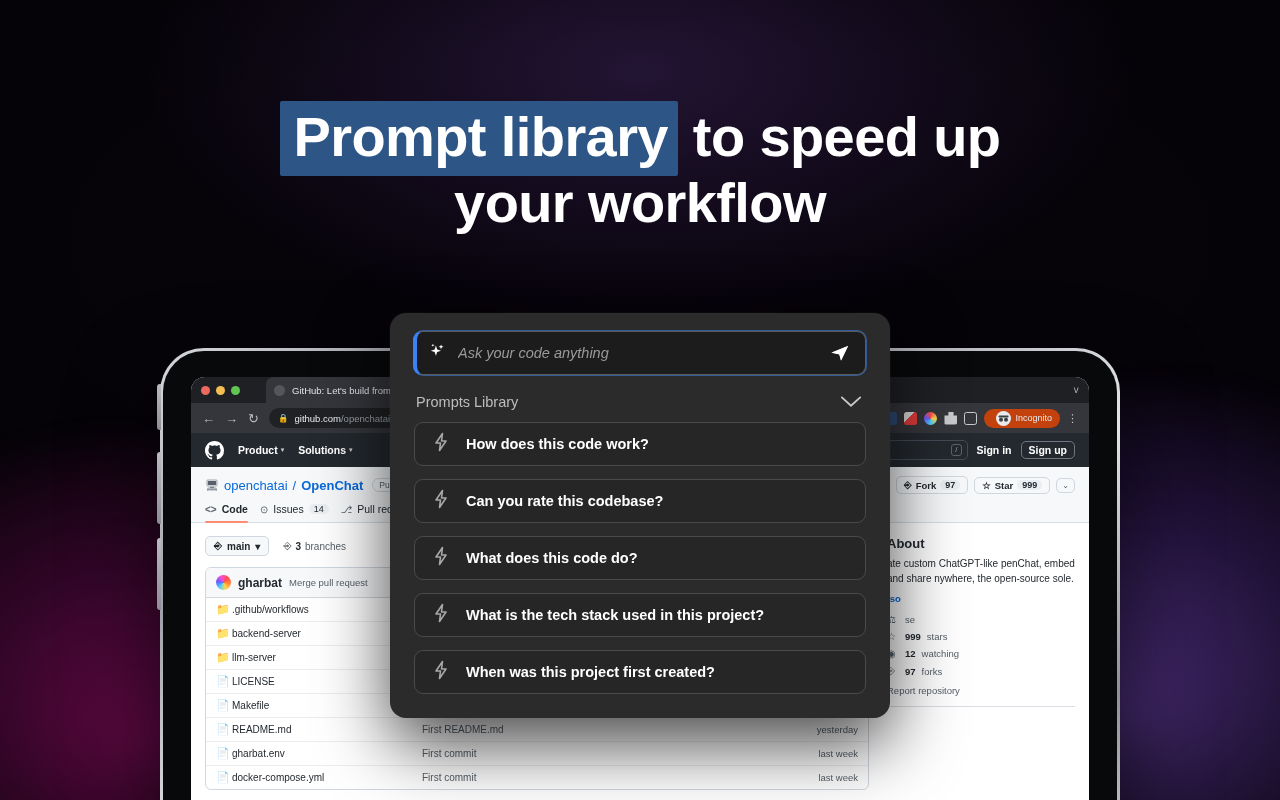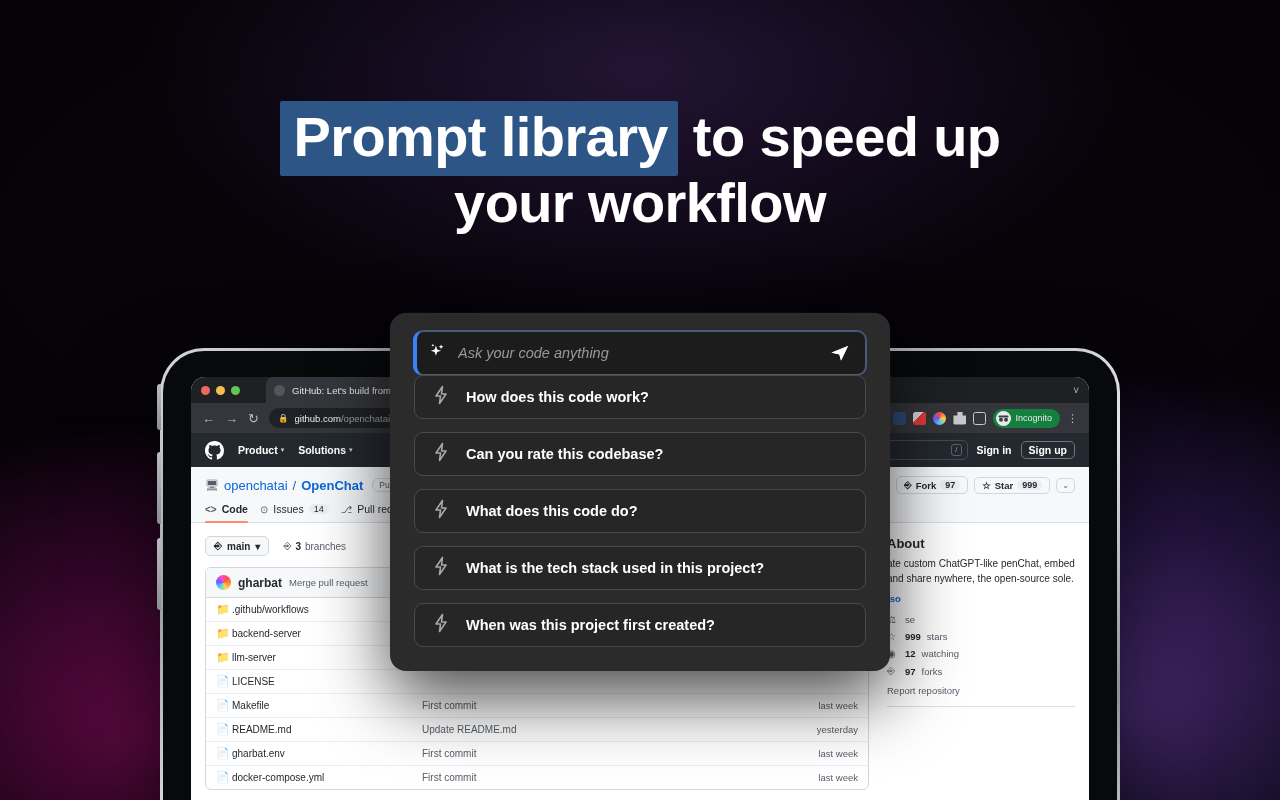--- a/index.html
+++ b/index.html
@@ -112,22 +112,22 @@
   .lock { font-size:8.5px; color:#c8cacd; }
   .url { font-size:9.5px; color:#9aa0a6; white-space:nowrap; overflow:hidden; }
   .url b { color:#e8eaed; font-weight:400; }
   .omni-slash {
     margin-left:auto; border:1px solid #5f6368; border-radius:3px;
     font-size:8px; color:#9aa0a6; padding:0 3px; line-height:10px;
   }
   .ext-row { display:flex; align-items:center; gap:7px; }
   .ext { width:13px; height:13px; border-radius:2.5px; }
   .incognito {
-    display:flex; align-items:center; gap:4px; background:#15803d;
-    border-radius:11px; padding:2px 8px 2px 3px;
+    display:flex; align-items:center; gap:4px; background:#c2410c;
+    border-radius:11px; padding:2px 8px 2px 12px;
   }
   .incog-face {
     width:15px; height:15px; border-radius:50%; background:#e8eaed;
     display:flex; align-items:center; justify-content:center;
   }
   .incog-label { font-size:9px; color:#e8eaed; }
   .kebab { color:#c8cacd; font-size:11px; letter-spacing:0; line-height:8px; }
 
   
   .gh { background:#ffffff; height:100%; overflow:hidden; }
@@ -457,21 +457,21 @@
                 </div>
               <div class="file-row">
                   <span class="f-ico file">📄</span>
                   <span class="f-name">Makefile</span>
                   <span class="f-commit">First commit</span>
                   <span class="f-time">last week</span>
                 </div>
               <div class="file-row">
                   <span class="f-ico file">📄</span>
                   <span class="f-name">README.md</span>
-                  <span class="f-commit">Update README.md</span>
+                  <span class="f-commit">First README.md</span>
                   <span class="f-time">yesterday</span>
                 </div>
               <div class="file-row">
                   <span class="f-ico file">📄</span>
                   <span class="f-name">gharbat.env</span>
                   <span class="f-commit">First commit</span>
                   <span class="f-time">last week</span>
                 </div>
               <div class="file-row">
                   <span class="f-ico file">📄</span>
@@ -529,20 +529,28 @@
     </span>
     <input class="search-input" type="text" value="" placeholder="Ask your code anything" style="">
     <button class="send-btn">
       <svg width="22" height="22" viewBox="0 0 24 24" fill="#ffffff">
         <path d="M2.5 11.6 L21 4.2 L13.2 20.5 L11.3 13.6 Z M11.9 13.1 L20.4 4.9 L11.9 13.1 Z"></path>
         <path d="M3 11.5 L20.5 4.5 L13 20 L11.2 13.4 Z" fill="#ffffff"></path>
       </svg>
     </button>
   </div>
 
+  <div class="library-row">
+    <span class="library-title">Prompts Library</span>
+    <button class="chevron-btn">
+      <svg width="22" height="14" viewBox="0 0 24 14">
+        <path d="M2 2 L12 11 L22 2" stroke="#c9c9c9" stroke-width="2" fill="none" stroke-linecap="round"></path>
+      </svg>
+    </button>
+  </div>
 
   <div class="prompt-list">
     <div class="prompt-item">
       <span class="bolt"><svg width="16" height="20" viewBox="0 0 16 20" fill="none" stroke="#a8a8a8" stroke-width="1.6" stroke-linejoin="round">
             <path d="M9.5 1.5 L3 11 L7.5 11 L6.5 18.5 L13 9 L8.5 9 Z"></path>
           </svg></span>
       <span class="prompt-text">How does this code work?</span>
     </div>
     <div class="prompt-item">
       <span class="bolt"><svg width="16" height="20" viewBox="0 0 16 20" fill="none" stroke="#a8a8a8" stroke-width="1.6" stroke-linejoin="round">

